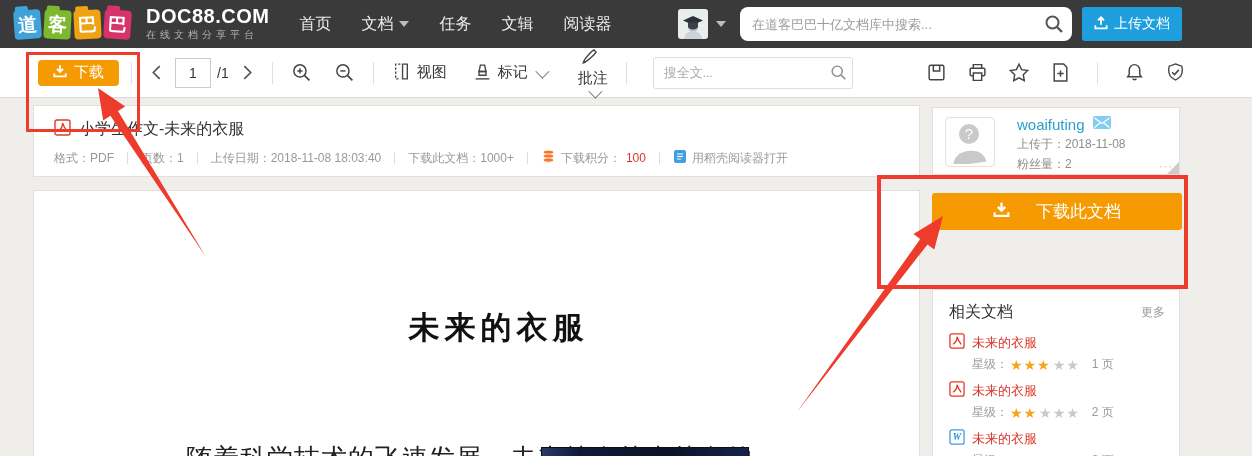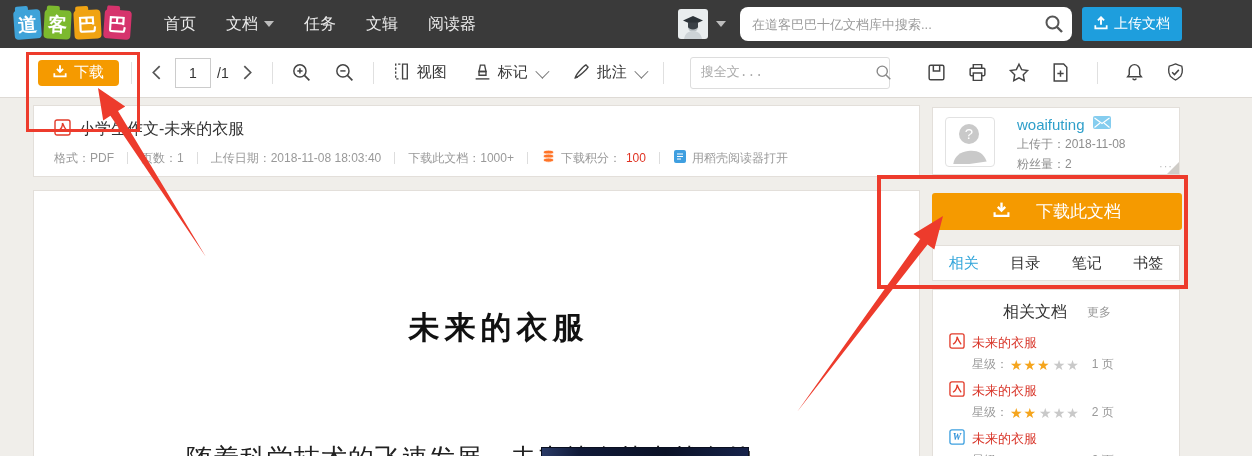--- a/index.html
+++ b/index.html
@@ -34,21 +34,21 @@
            display:flex;align-items:center;}
   .dl-btn{margin-left:38px;height:26px;background:#f59a00;border:none;border-radius:4px;color:#fff;font-size:15px;
           display:flex;align-items:center;gap:7px;padding:0 15px;cursor:pointer;font-family:inherit;}
   .tsep{width:1px;height:22px;background:#e0e0e0;margin:0 12px;}
   .tb-ic{background:none;border:none;padding:4px 6px;display:flex;align-items:center;cursor:pointer;}
   .page-box{width:30px;height:26px;border:1px solid #ccc;text-align:center;font-size:14px;color:#333;margin:0 6px;font-family:inherit;}
   .page-total{font-size:14px;color:#333;margin-right:6px;}
   .tb-lbl{font-size:15px;color:#333;margin-left:6px;}
   .chev-sm{width:9px;height:9px;border-right:1.5px solid #777;border-bottom:1.5px solid #777;transform:rotate(45deg) translateY(-2px);display:inline-block;margin-left:8px;}
   .mini-search{width:198px;height:30px;border:1px solid #ddd;border-radius:3px;display:flex;align-items:center;margin-left:14px;}
-  .mini-search input{flex:1;border:none;outline:none;font-size:13px;color:#a21caf;padding:0 6px 0 10px;font-family:Liberation Mono, monospace;}
+  .mini-search input{flex:1;border:none;outline:none;font-size:13px;color:#a21caf;padding:0 6px 0 10px;font-family:Liberation Serif, serif;}
   .mini-search input::placeholder{color:#aaa;}
   .right-icons{position:absolute;right:60px;top:0;height:49px;display:flex;align-items:center;gap:8px;}
   
   .doc-card{position:absolute;left:33px;top:105px;width:887px;height:72px;background:#fff;border:1px solid #e3dfda;box-sizing:border-box;}
   .doc-title-row{display:flex;align-items:center;gap:8px;padding:13px 0 0 20px;}
   .doc-title{font-size:16px;color:#333;}
   .doc-meta{display:flex;align-items:center;padding:9px 0 0 20px;font-size:12px;color:#999;gap:0;}
   .meta-seg{display:flex;align-items:center;gap:5px;}
   .msep{width:1px;height:12px;background:#ddd;margin:0 13px;}
   .credit-val{color:#e03323;}
@@ -67,21 +67,21 @@
   .uline{font-size:12px;color:#8d8d8d;margin-top:3px;}
   .ucorner{position:absolute;right:6px;bottom:2px;font-size:11px;color:#bbb;letter-spacing:1px;}
   .ufold{position:absolute;right:0;bottom:0;width:0;height:0;border-left:12px solid transparent;border-bottom:12px solid #cfccc7;}
   .big-dl{position:absolute;left:932px;top:193px;width:250px;height:37px;background:#f59a00;border:none;border-radius:3px;
           color:#fff;font-size:17px;display:flex;align-items:center;justify-content:center;gap:26px;cursor:pointer;font-family:Liberation Mono, monospace;}
   .tabs-card{position:absolute;left:932px;top:245px;width:248px;height:36px;background:#fff;border:1px solid #e3dfda;box-sizing:border-box;
              display:flex;align-items:center;justify-content:space-around;font-size:15px;}
   .tab{color:#333;cursor:pointer;}
   .tab.active{color:#31a5da;}
   .related{position:absolute;left:932px;top:289px;width:248px;height:167px;background:#fff;border:1px solid #e3dfda;border-bottom:none;box-sizing:border-box;}
-  .rel-head{display:flex;align-items:center;justify-content:center;padding:12px 14px 6px 16px;gap:20px;}
+  .rel-head{display:flex;align-items:center;justify-content:space-between;padding:12px 14px 6px 16px;gap:20px;}
   .rel-title{font-size:16px;color:#333;}
   .rel-more{font-size:12px;color:#999;cursor:pointer;}
   .rel-item{padding:4px 0 0 16px;}
   .rel-link-row{display:flex;align-items:center;gap:7px;}
   .rel-link{font-size:13px;color:#d9382c;cursor:pointer;}
   .rel-stars{display:flex;align-items:center;gap:2px;font-size:12px;color:#999;margin:3px 0 4px 23px;}
   .st-on{color:#f5a51d;font-size:14px;letter-spacing:1px;}
   .st-off{color:#c9c9c9;font-size:14px;letter-spacing:1px;}
   .rel-pages{margin-left:10px;color:#999;}
   
@@ -95,20 +95,24 @@
 
 <div id="app">
 
   <div class="topbar">
     <div class="logo">
       <span class="logo-tile lt0">道</span>
       <span class="logo-tile lt1">客</span>
       <span class="logo-tile lt2">巴</span>
       <span class="logo-tile lt3">巴</span>
     </div>
+    <div class="brand">
+      <div class="brand-name">DOC88.COM</div>
+      <div class="brand-sub">在线文档分享平台</div>
+    </div>
     <nav class="topnav">
       <span class="topnav-item">
           <span>首页</span>
         </span>
       <span class="topnav-item">
           <span>文档</span>
           <span class="caret"></span>
         </span>
       <span class="topnav-item">
           <span>任务</span>
@@ -205,21 +209,21 @@
       <span>
         <svg width="19" height="19" viewBox="0 0 18 18">
             <path d="M7 3h4l1.3 6H5.7z" fill="none" stroke="#444" stroke-width="1.3"></path>
             <path d="M5.7 9h6.6v3.5H5.7z" fill="none" stroke="#444" stroke-width="1.3"></path>
             <path d="M2.5 16h13" stroke="#444" stroke-width="1.3"></path>
           </svg>
       </span>
       <span class="tb-lbl">标记</span>
       <span class="chev-sm"></span>
     </button>
-    <button class="tb-ic" style="margin-left:14px;">
+    <button class="tb-ic" style="margin-left:14px;flex-direction:column;">
       <span>
         <svg width="19" height="19" viewBox="0 0 18 18">
             <path d="M3 15c1.2-4.2 8-11 10.2-12.2l2 2C14 7 7.2 13.8 3 15z" fill="none" stroke="#444" stroke-width="1.3"></path>
             <path d="M3 15l2.5-.8" stroke="#444" stroke-width="1.3"></path>
           </svg>
       </span>
       <span class="tb-lbl">批注</span>
       <span class="chev-sm"></span>
     </button>
     <span class="tsep"></span>
@@ -351,26 +355,20 @@
     <span>
       <svg width="17" height="17" viewBox="0 0 16 16">
           <path d="M8 1.5v7" stroke="#fff" stroke-width="2.2" fill="none"></path>
           <path d="M4.5 5.5 8 9l3.5-3.5" fill="none" stroke="#fff" stroke-width="2.2"></path>
           <path d="M1.5 10.5V14h13v-3.5" fill="none" stroke="#fff" stroke-width="2"></path>
         </svg>
     </span>
     <span>下载此文档</span>
   </button>
 
-  <div class="tabs-card">
-    <span class="tab active">相关</span>
-    <span class="tab">目录</span>
-    <span class="tab">笔记</span>
-    <span class="tab">书签</span>
-  </div>
 
   <div class="related">
     <div class="rel-head">
       <span class="rel-title">相关文档</span>
       <span class="rel-more">更多</span>
     </div>
 
     <div class="rel-item">
       <div class="rel-link-row">
         <span>

